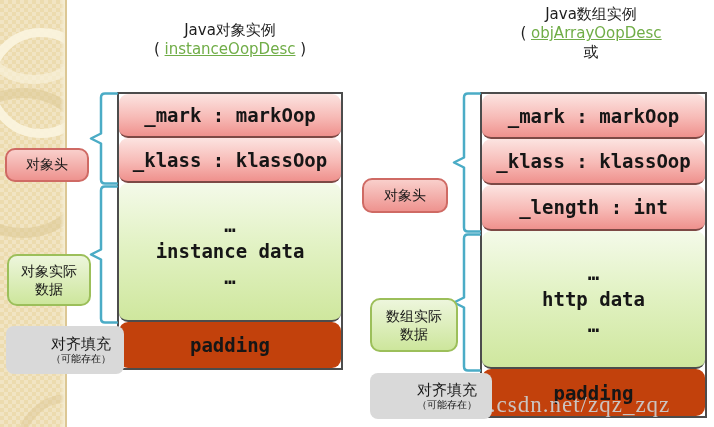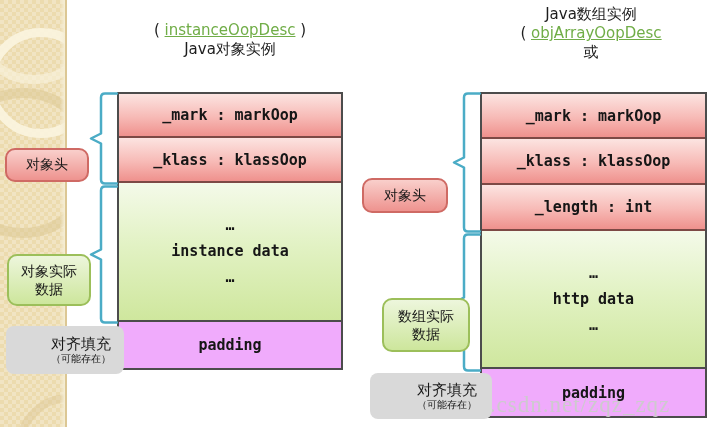--- a/index.html
+++ b/index.html
@@ -29,43 +29,43 @@
   #right-title{left:468px;top:5px;width:246px;}
   .paren{white-space:pre;color:#1d1d1d;}
   .oop-link{color:#70ad47;text-decoration:underline;cursor:pointer;}
 
   
   .memcol{position:absolute;z-index:2;border:2px solid #4c4c4c;box-sizing:content-box;}
   #left-col{left:117px;top:92px;width:222px;}
   #right-col{left:480px;top:92px;width:223px;}
   .row{box-sizing:border-box;display:flex;align-items:center;justify-content:center;
        font-family:"DejaVu Sans Mono","Liberation Mono",monospace;
-       font-size:15px;font-weight:600;color:#161616;border-bottom:2px solid #4c4c4c;}
+       font-size:19px;font-weight:600;color:#161616;border-bottom:2px solid #4c4c4c;border-radius:9px;}
   .row:last-child{border-bottom:none;}
   .row.pink{background:linear-gradient(180deg,#fce4e1 0%,#f7bab6 55%,#ef918d 100%);
             border-bottom-color:#7d4945;}
   .row.green{background:linear-gradient(180deg,#f4fae9 0%,#e2f2c4 45%,#cfe79e 100%);
              flex-direction:column;justify-content:center;}
-  .row.gray{background:#f0abfc;}
+  .row.gray{background:#c2410c;}
   .green-line{line-height:17px;}
   .green-mid{margin:9px 0;}
 
   
   .brace{position:absolute;z-index:4;}
 
   
   .tag{position:absolute;z-index:6;display:flex;align-items:center;justify-content:center;
        text-align:center;font-size:14px;color:#171717;border-radius:10px;box-sizing:border-box;margin-top:28px;}
   .tag.pink{background:linear-gradient(180deg,#f9cfcb 0%,#ee938f 100%);border:2px solid #cf6a64;}
   .tag.green{background:linear-gradient(180deg,#edf6dc 0%,#cde69c 100%);border:2px solid #9cbf5a;
              flex-direction:column;line-height:18px;}
   #l-header-tag{left:5px;top:120px;width:84px;height:34px;}
   #l-data-tag{left:7px;top:226px;width:84px;height:52px;}
   #r-header-tag{left:362px;top:150px;width:86px;height:35px;}
-  #r-data-tag{left:382px;top:270px;width:88px;height:54px;}
+  #r-data-tag{left:370px;top:270px;width:88px;height:54px;}
 
   
   .callout{position:absolute;z-index:6;background:#d9d9d9;border-radius:8px;
            display:flex;flex-direction:column;align-items:center;justify-content:center;
            color:#171717;padding-left:32px;}
   .callout .c1{font-size:15px;line-height:17px;}
   .callout .c2{font-size:10px;line-height:12px;}
   #l-callout{left:6px;top:326px;width:86px;height:48px;}
   #r-callout{left:370px;top:373px;width:90px;height:46px;}
   .pointer{position:absolute;z-index:5;width:0;height:0;
@@ -85,24 +85,24 @@
 <div id="stage">
 
   <div id="strip">
     <div class="ring ring3"></div>
     <div class="ring ring2"></div>
     <div class="ring ring1"></div>
     <div class="ring ring4"></div>
   </div>
 
   <div id="left-title" class="title-block">
+    <div>Java对象实例</div>
     <div>
       <span class="paren">( </span><span class="oop-link">instanceOopDesc</span><span class="paren"> )</span>
     </div>
-    <div>Java对象实例</div>
   </div>
 
   <div id="right-title" class="title-block">
     <div>Java数组实例</div>
     <div>
       <span class="paren">( </span><span class="oop-link">objArrayOopDesc</span>
     </div>
     <div>或</div>
   </div>
 

